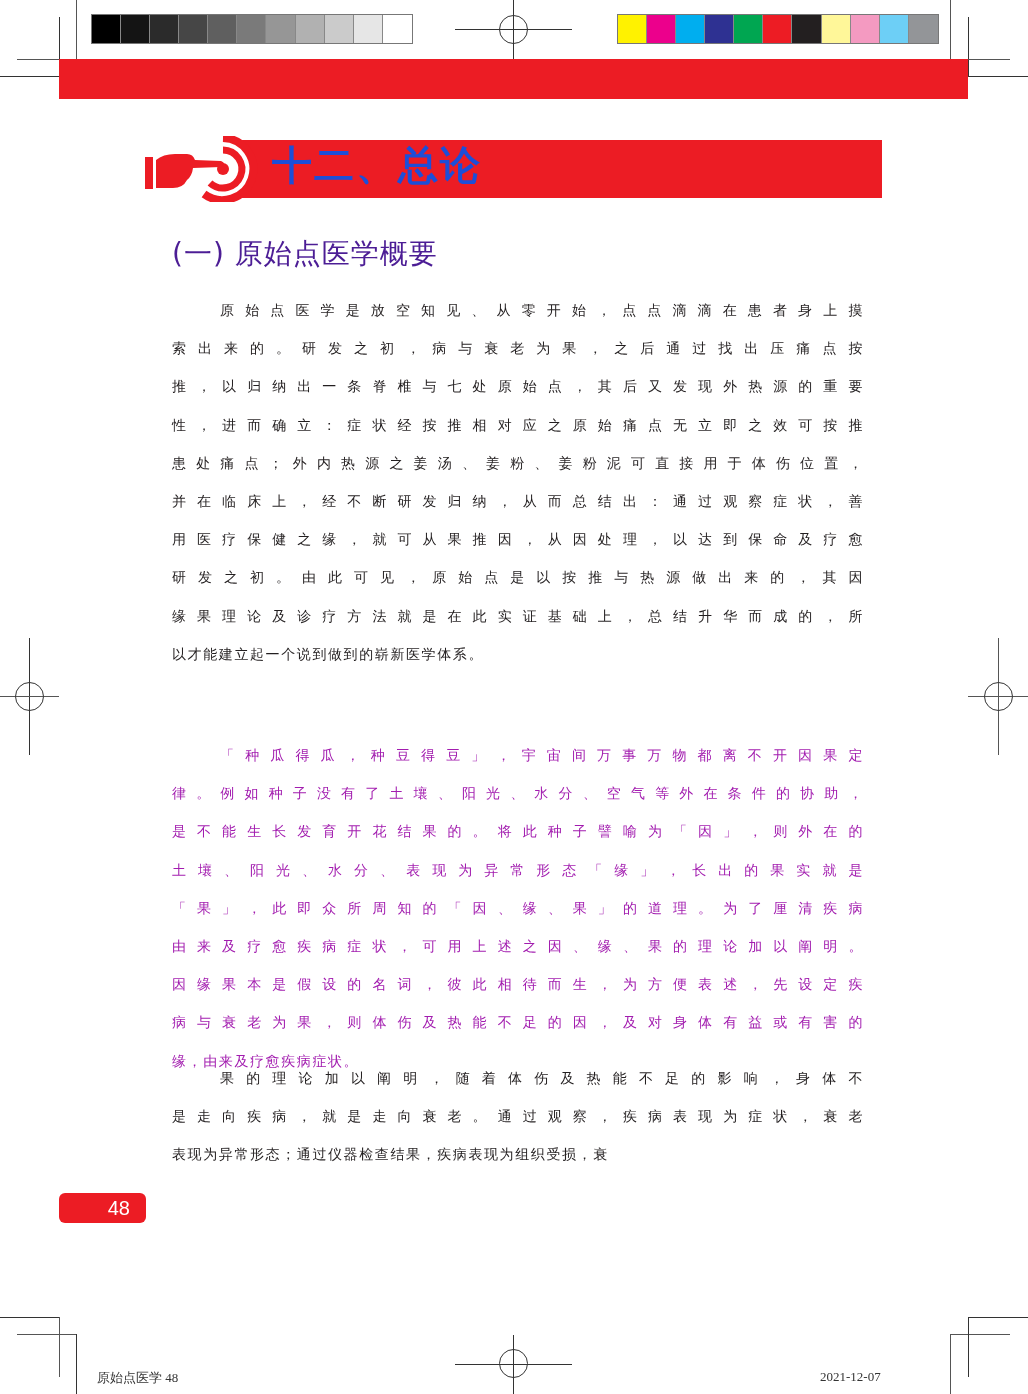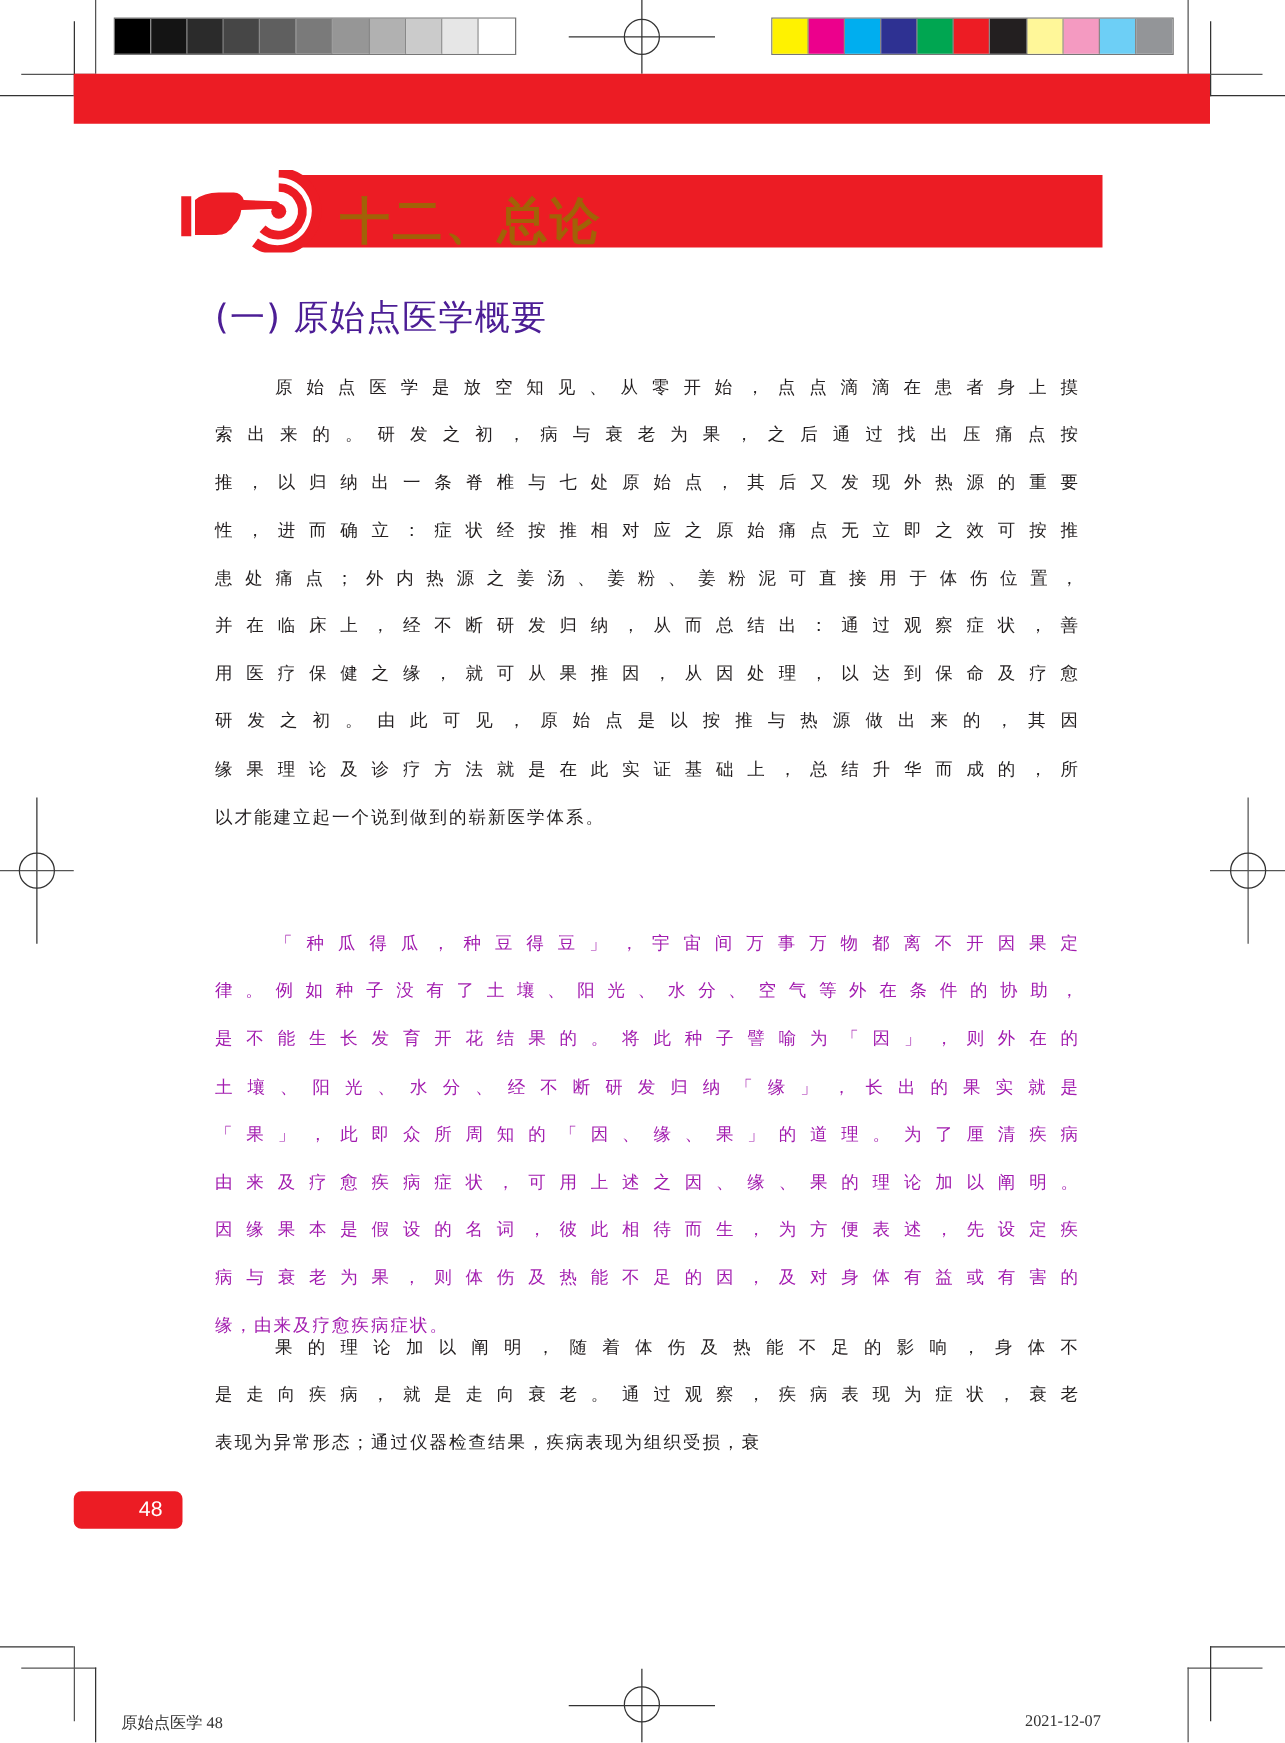--- a/index.html
+++ b/index.html
@@ -13,33 +13,33 @@
   .swatch:last-child { border-right:none; }
 
   
   .hl { position:absolute; height:1px; background:#333; }
   .vl { position:absolute; width:1px; background:#333; }
   .reg-circle { position:absolute; border:1px solid #333; border-radius:50%; box-sizing:border-box; }
 
   .top-bar { position:absolute; left:59px; top:59px; width:909px; height:40px; }
 
   .title-banner { position:absolute; left:232px; top:140px; width:650px; height:58px; }
-  .title-text { position:absolute; left:272px; top:148px; height:58px; line-height:58px;
-                font-size:40px; font-weight:bold; color:#a16207; letter-spacing:2px; }
+  .title-text { position:absolute; left:272px; top:136px; height:58px; line-height:58px;
+                font-size:40px; font-weight:bold; color:#1d4ed8; letter-spacing:2px; }
 
   .section-heading { position:absolute; left:172px; top:234px; font-size:28px; line-height:40px; letter-spacing:1px; }
 
   .paragraph { position:absolute; left:172px; width:692px; font-size:14px; line-height:38.2px;
                letter-spacing:1.6px; text-align:justify; margin:0; }
   .line { display:block; white-space:nowrap; text-align:justify; text-align-last:justify; }
   .line.last { text-align-last:left; }
   .line.indent { padding-left:48px; }
 
   .page-badge { position:absolute; left:59px; top:1193px; width:87px; height:30px; border-radius:6px;
-                color:#fff; font-size:17px; line-height:30px; text-align:right; box-sizing:border-box; padding-right:16px;
+                color:#fff; font-size:20px; line-height:30px; text-align:right; box-sizing:border-box; padding-right:16px;
                 font-family:"Liberation Sans",sans-serif; }
 
   .footer-text { position:absolute; top:1369px; font-size:13px; color:#333;
                  font-family:"Liberation Serif","DejaVu Serif",serif; }
 </style>
 </head>
 <body>
 
 <div class="swatch-row" id="gray-row" style="left:91px; width:322px;">
     <div class="swatch" style="width: 9.09091%; background: rgb(0, 0, 0);"></div>
@@ -142,21 +142,21 @@
     <span class="line">并在临床上，经不断研发归纳，从而总结出：通过观察症状，善</span>
     <span class="line">用医疗保健之缘，就可从果推因，从因处理，以达到保命及疗愈</span>
     <span class="line">研发之初。由此可见，原始点是以按推与热源做出来的，其因</span>
     <span class="line">缘果理论及诊疗方法就是在此实证基础上，总结升华而成的，所</span>
     <span class="line last">以才能建立起一个说到做到的崭新医学体系。</span>
   </div>
 <div class="paragraph" id="para-1" style="top: 736px; color: #a21caf;">
     <span class="line indent">「种瓜得瓜，种豆得豆」，宇宙间万事万物都离不开因果定</span>
     <span class="line">律。例如种子没有了土壤、阳光、水分、空气等外在条件的协助，</span>
     <span class="line">是不能生长发育开花结果的。将此种子譬喻为「因」，则外在的</span>
-    <span class="line">土壤、阳光、水分、经不断研发归纳「缘」，长出的果实就是</span>
+    <span class="line">土壤、阳光、水分、表现为异常形态「缘」，长出的果实就是</span>
     <span class="line">「果」，此即众所周知的「因、缘、果」的道理。为了厘清疾病</span>
     <span class="line">由来及疗愈疾病症状，可用上述之因、缘、果的理论加以阐明。</span>
     <span class="line">因缘果本是假设的名词，彼此相待而生，为方便表述，先设定疾</span>
     <span class="line">病与衰老为果，则体伤及热能不足的因，及对身体有益或有害的</span>
     <span class="line last">缘，由来及疗愈疾病症状。</span>
   </div>
 <div class="paragraph" id="para-2" style="top: 1059px; color: rgb(35, 31, 32);">
     <span class="line indent">果的理论加以阐明，随着体伤及热能不足的影响，身体不</span>
     <span class="line">是走向疾病，就是走向衰老。通过观察，疾病表现为症状，衰老</span>
     <span class="line last">表现为异常形态；通过仪器检查结果，疾病表现为组织受损，衰</span>

